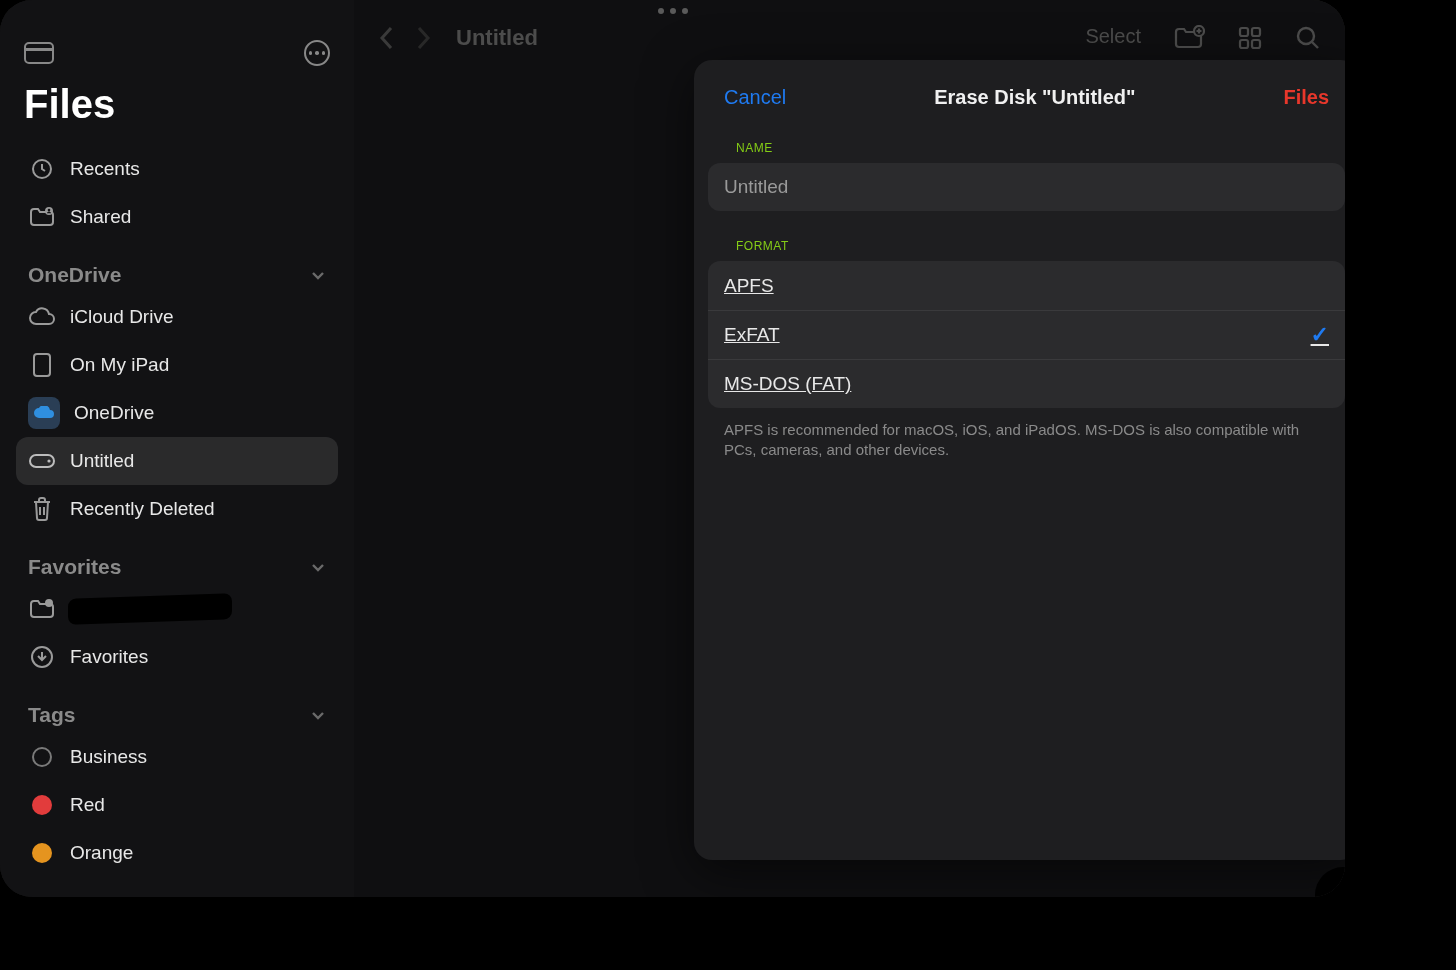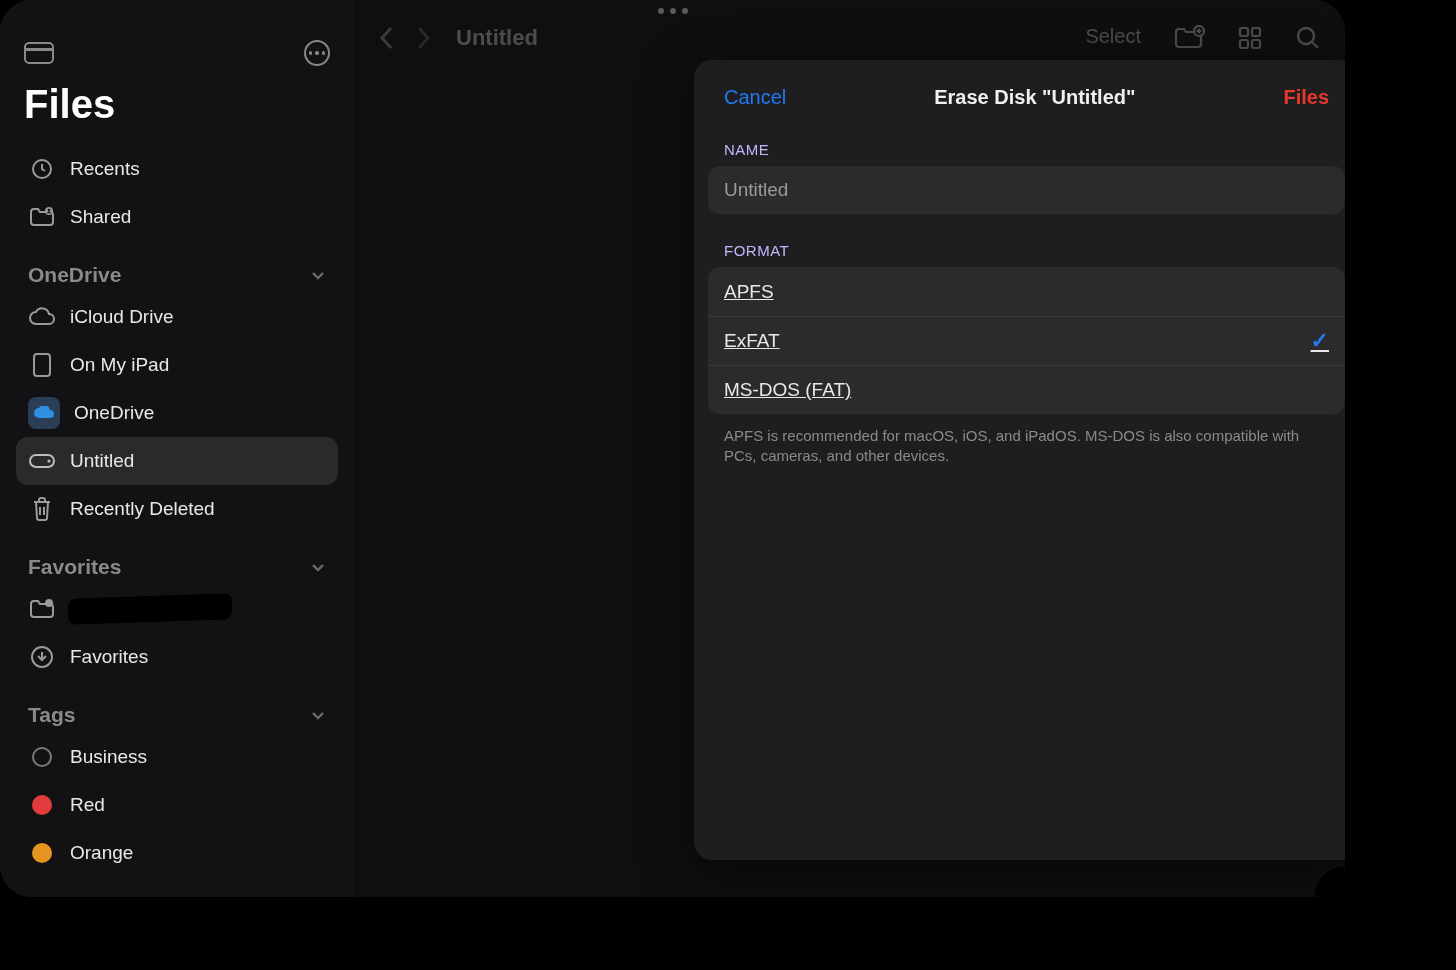--- a/index.html
+++ b/index.html
@@ -66,21 +66,21 @@
   
   .modal {
     position:absolute; left:340px; top:60px; width:665px; height:800px;
     background:#1e1e20; border-radius:18px; padding:20px 0 0 0;
     box-shadow: 0 12px 50px rgba(0,0,0,0.55);
   }
   .modal-head { display:flex; align-items:center; justify-content:space-between; padding: 6px 30px 18px 30px;}
   .cancel { color:#1f7af0; font-size:20px; font-weight:500;}
   .modal-title { font-size:20px; font-weight:600; color:#f0f0f0;}
   .erase { color:#e8372b; font-size:20px; font-weight:600;}
-  .sect-label { color:#c4b5fd; font-size:15px; letter-spacing:0.5px; padding: 14px 30px 8px 30px; text-transform:uppercase;}
+  .sect-label { color:#84cc16; font-size:12px; letter-spacing:0.5px; padding: 14px 30px 8px 42px; text-transform:uppercase;}
   .input-wrap { padding:0 14px;}
   .name-input {
     width:100%; height:48px; background:#2b2b2d; border:none; border-radius:12px;
     color:#9a9a9a; font-size:19px; padding:0 16px; outline:none;
   }
   .format-list { margin:0 14px; background:#2b2b2d; border-radius:12px; overflow:hidden;}
   .format-row { height:49px; display:flex; align-items:center; padding:0 16px; font-size:19px; color:#e8e8e8; border-top:1px solid #3a3a3c;text-decoration:underline;}
   .format-row:first-child{border-top:none;}
   .check { margin-left:auto; color:#1f7af0; font-size:22px; font-weight:700;}
   .help-text { color:#8a8a8a; font-size:15px; line-height:1.35; padding:12px 30px 0 30px;}

